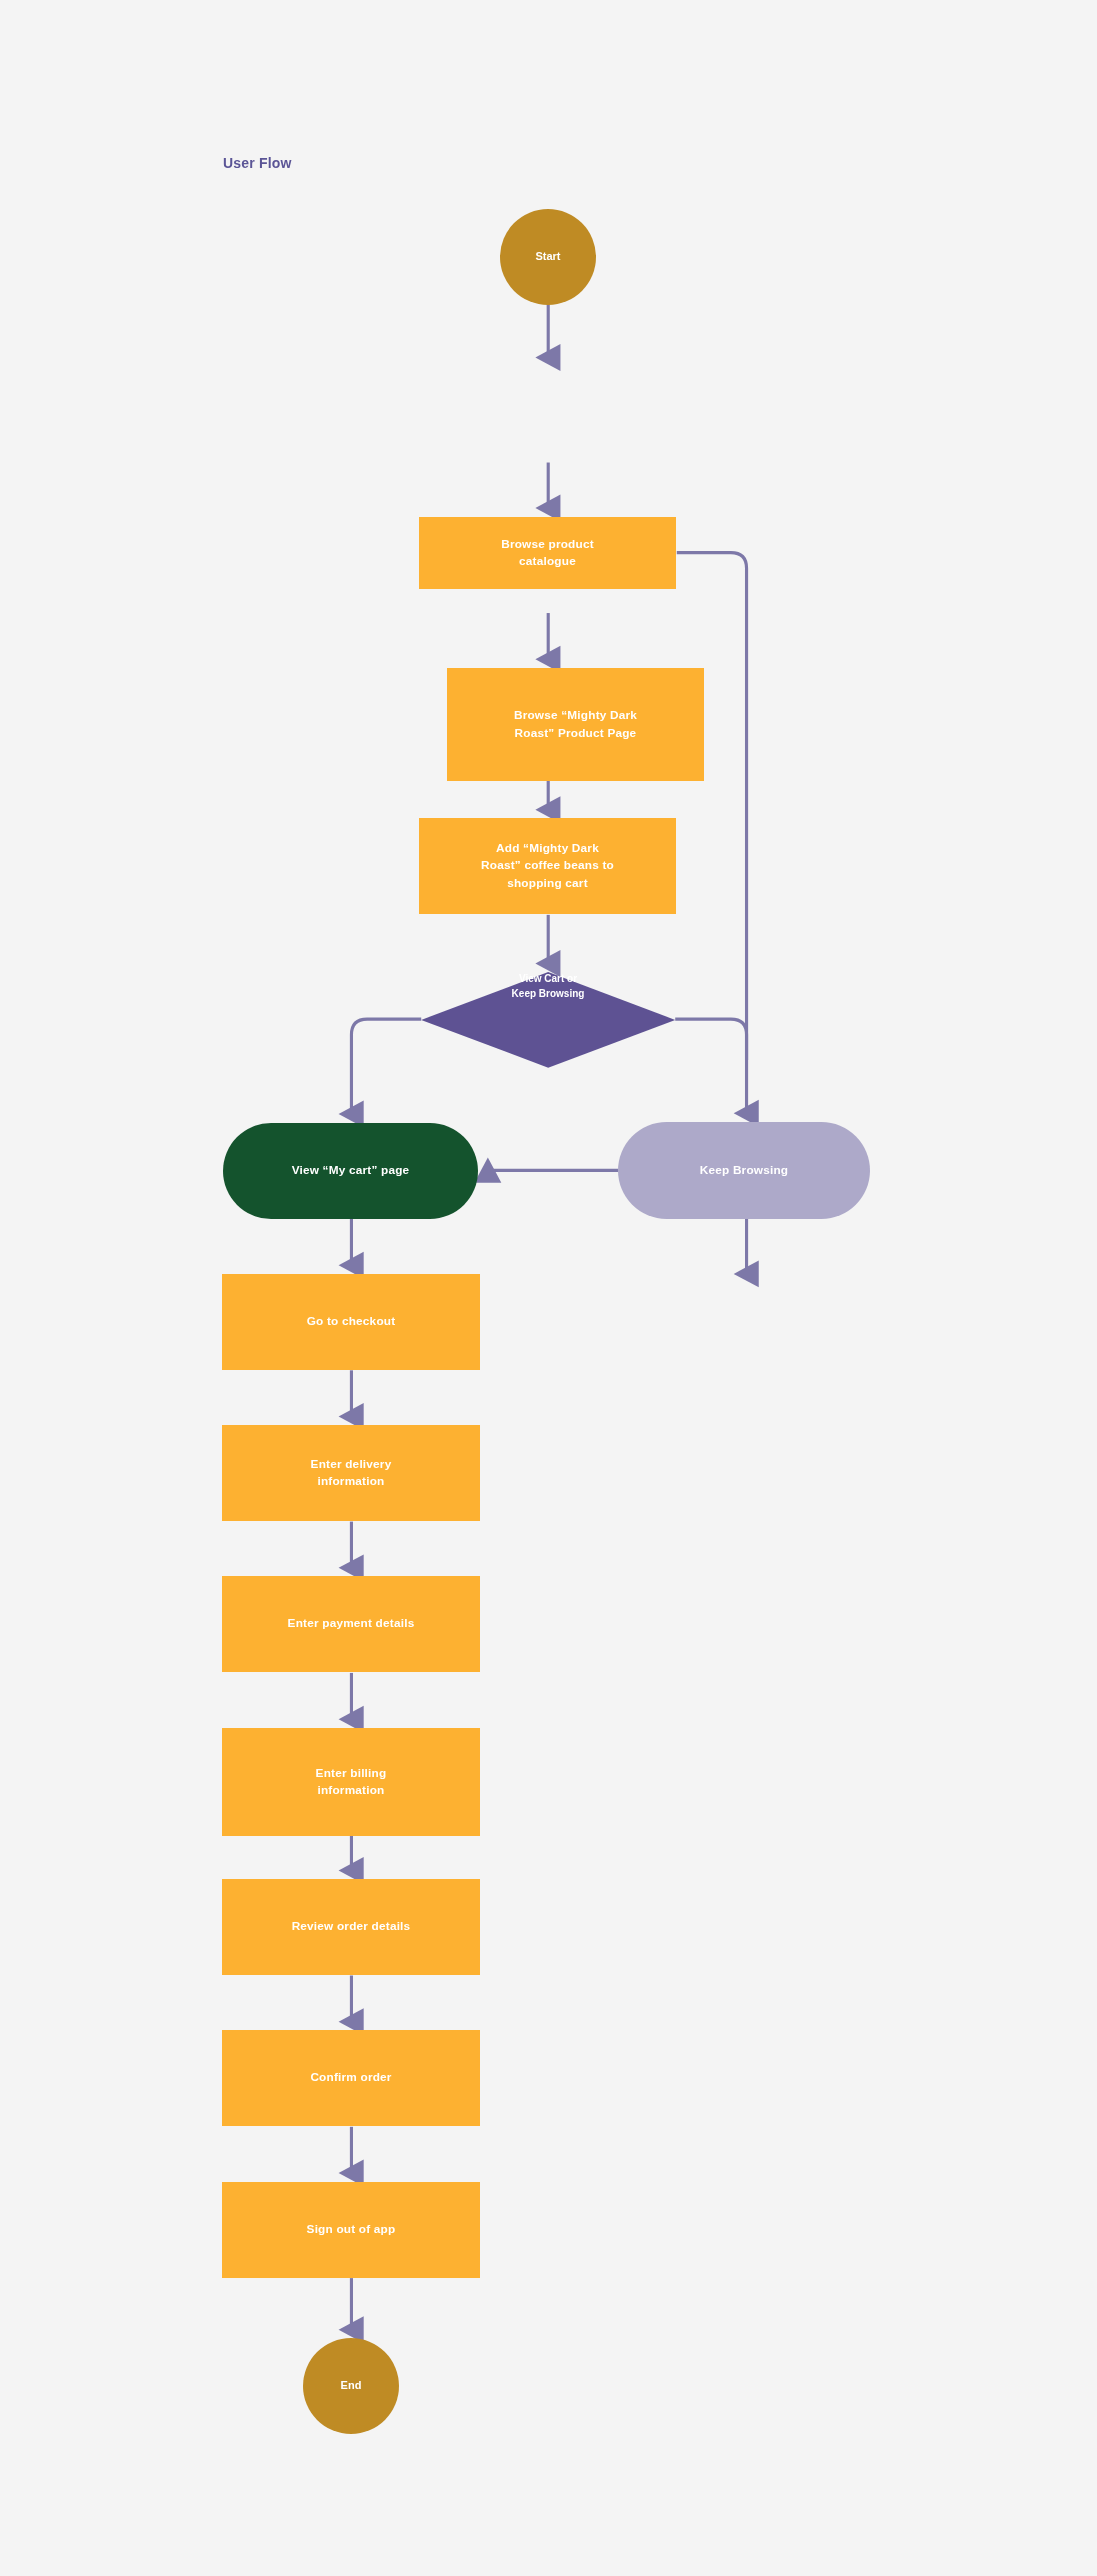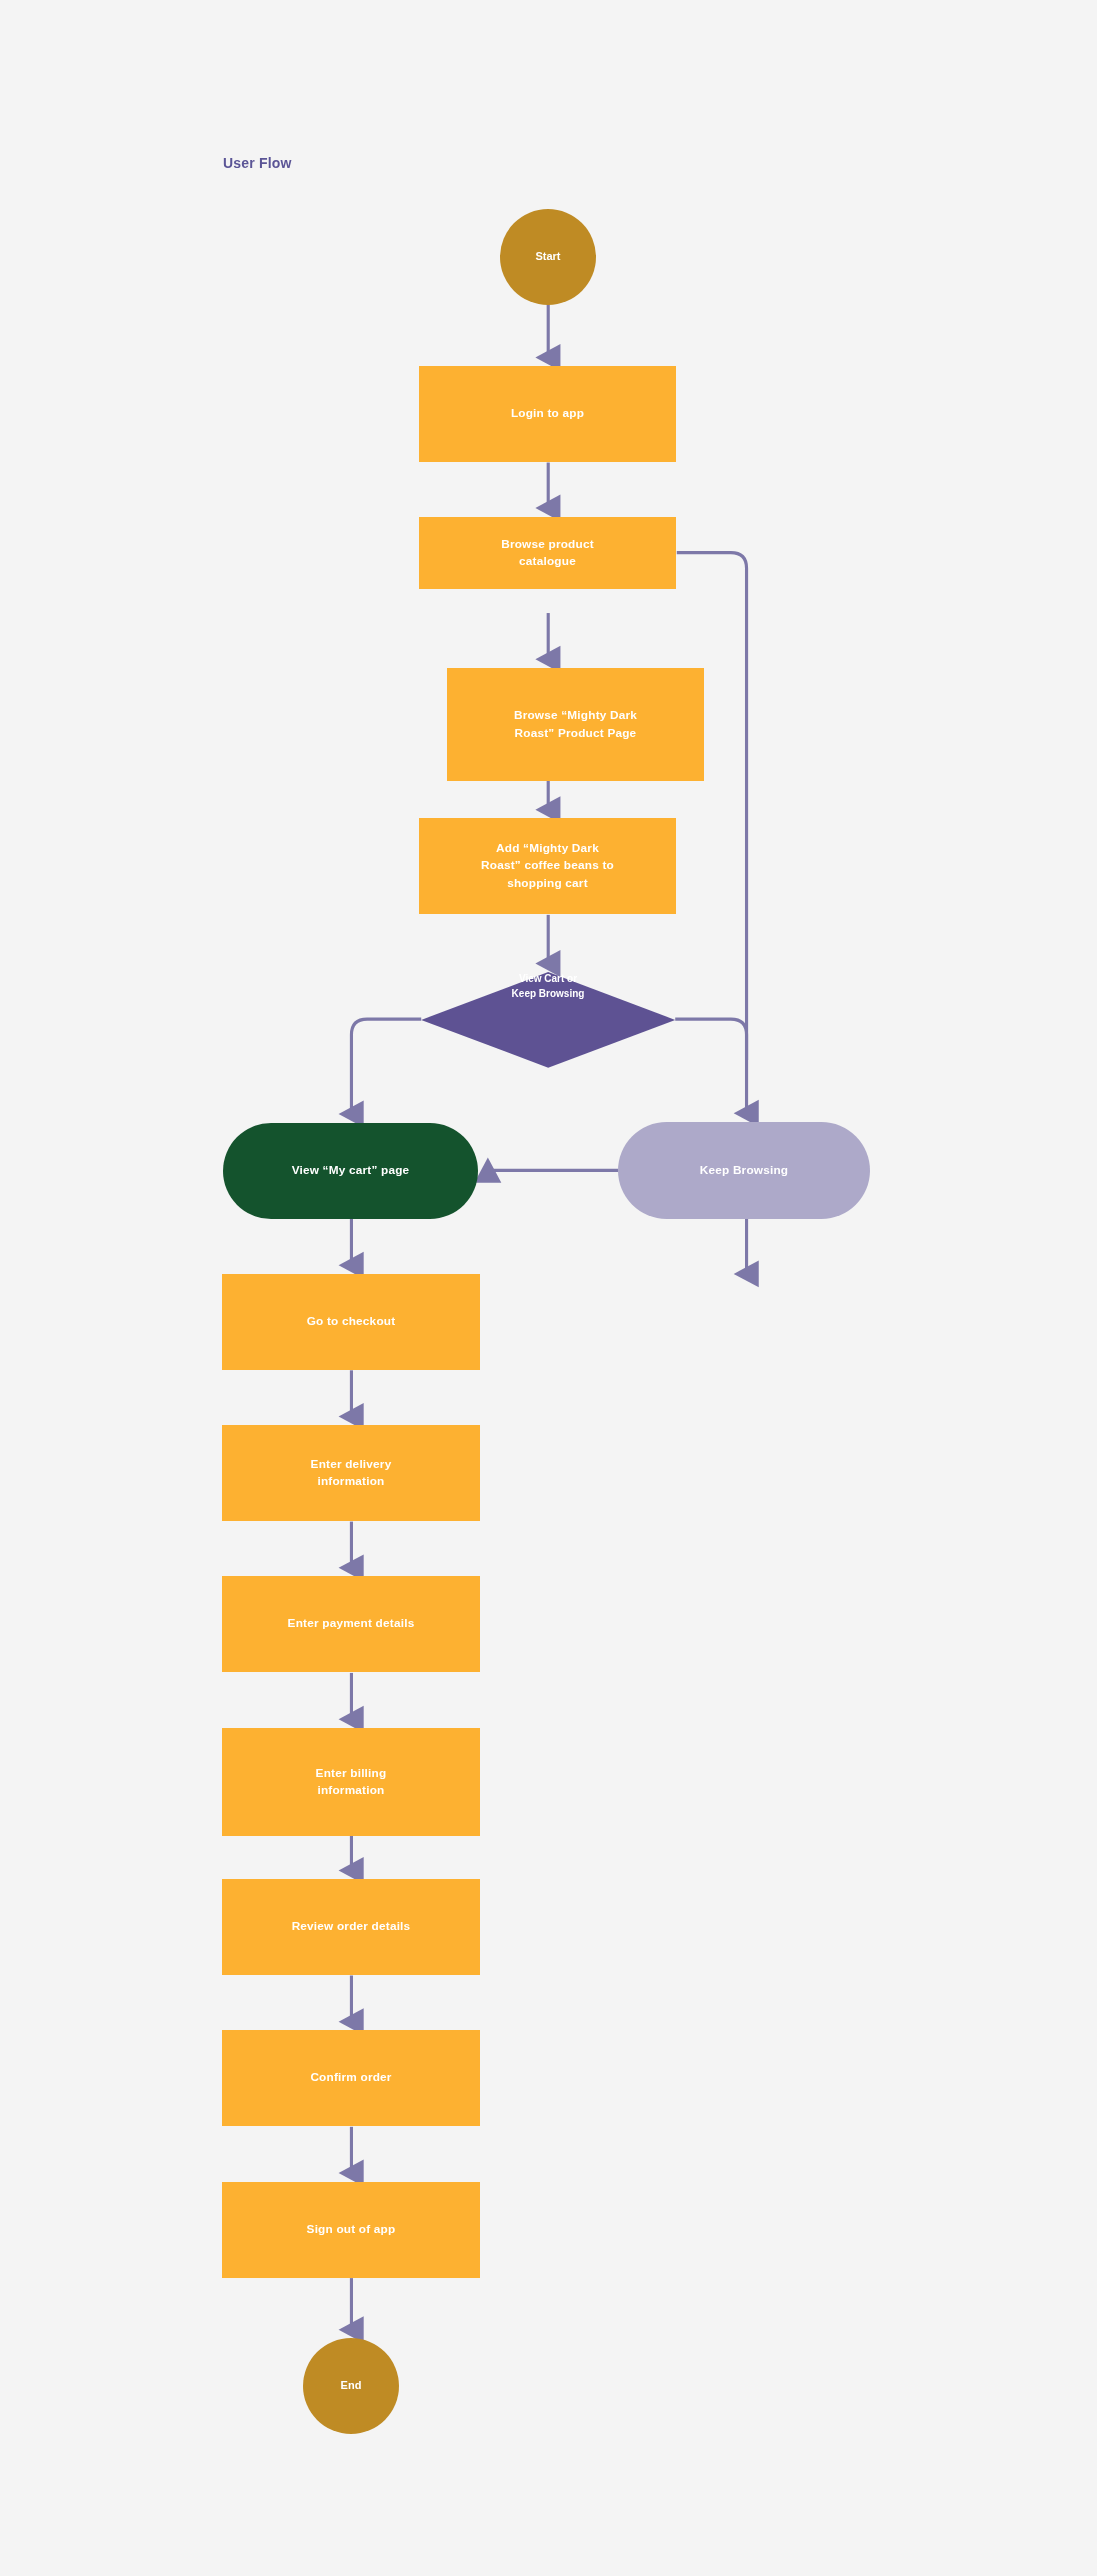--- a/index.html
+++ b/index.html
@@ -130,23 +130,20 @@
       <path d="M 448 2906 L 448 2972" marker-end="url(#arrowhead)"></path>
     </g>
 
     <polygon id="decision-shape" points="699,1240 861,1301 699,1362 537,1301" fill="#5e5293"></polygon>
   </svg>
 
   <div class="node node-terminal" style="left:500px; top:209px; width:96px; height:96px; background:#bf8b24;">
     <span class="node-text">Start</span>
   </div>
 
-  <div class="node node-process" style="left:419px; top:366px; width:257px; height:96px;">
-    <span class="node-text">Login to app</span>
-  </div>
 
   <div class="node node-process" style="left:419px; top:517px; width:257px; height:72px;">
     <span class="node-text">Browse product
 catalogue</span>
   </div>
 
   <div class="node node-process" style="left:419px; top:668px; width:257px; height:113px;margin-left:28px;">
     <span class="node-text">Browse “Mighty Dark
 Roast” Product Page</span>
   </div>

